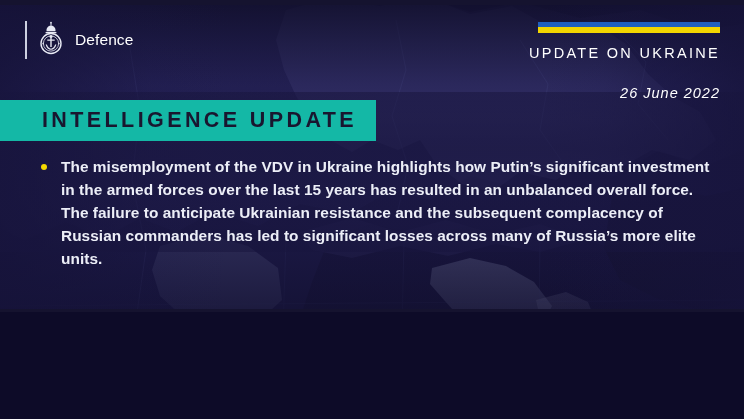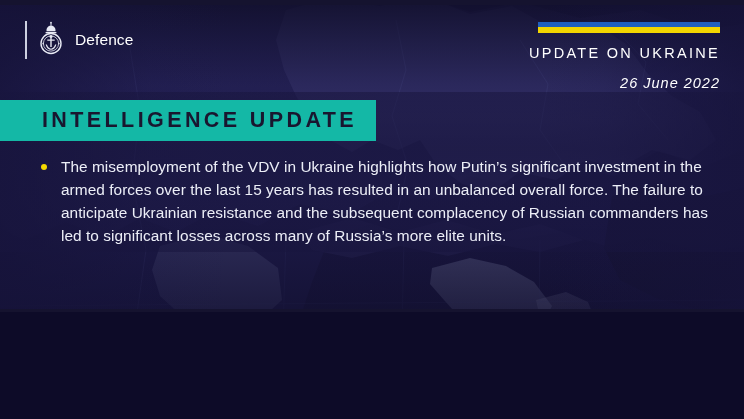--- a/index.html
+++ b/index.html
@@ -120,21 +120,21 @@
   }
   #flag-blue { width: 100%; height: 5px; background: #1f5fbf; }
   #flag-yellow { width: 100%; height: 6px; background: #f2d500; }
 
   #update-title {
     color: #ffffff;
     font-size: 14.5px;
     font-weight: 400;
     letter-spacing: 2.3px;
     white-space: nowrap;
-    margin-bottom: 14px;
+    margin-bottom: 24px;
   }
   #update-date {
     color: #ffffff;
     font-size: 14.5px;
     font-style: italic;
     font-weight: 400;
     letter-spacing: 1.0px;
     white-space: nowrap;
   }
 
@@ -173,21 +173,21 @@
     background: #f5d800;
     border-radius: 50%;
     flex: none;
     margin-top: 9px;
     margin-right: 14px;
   }
   #body-text {
     color: #eceef7;
     font-size: 15.4px;
     line-height: 1.50;
-    font-weight: 400;
+    font-weight: 700;
     letter-spacing: 0.05px;
     text-align: left;
   }
 </style>
 </head>
 <body>
 
 <div id="slide">
 
   <div id="map-layer">

